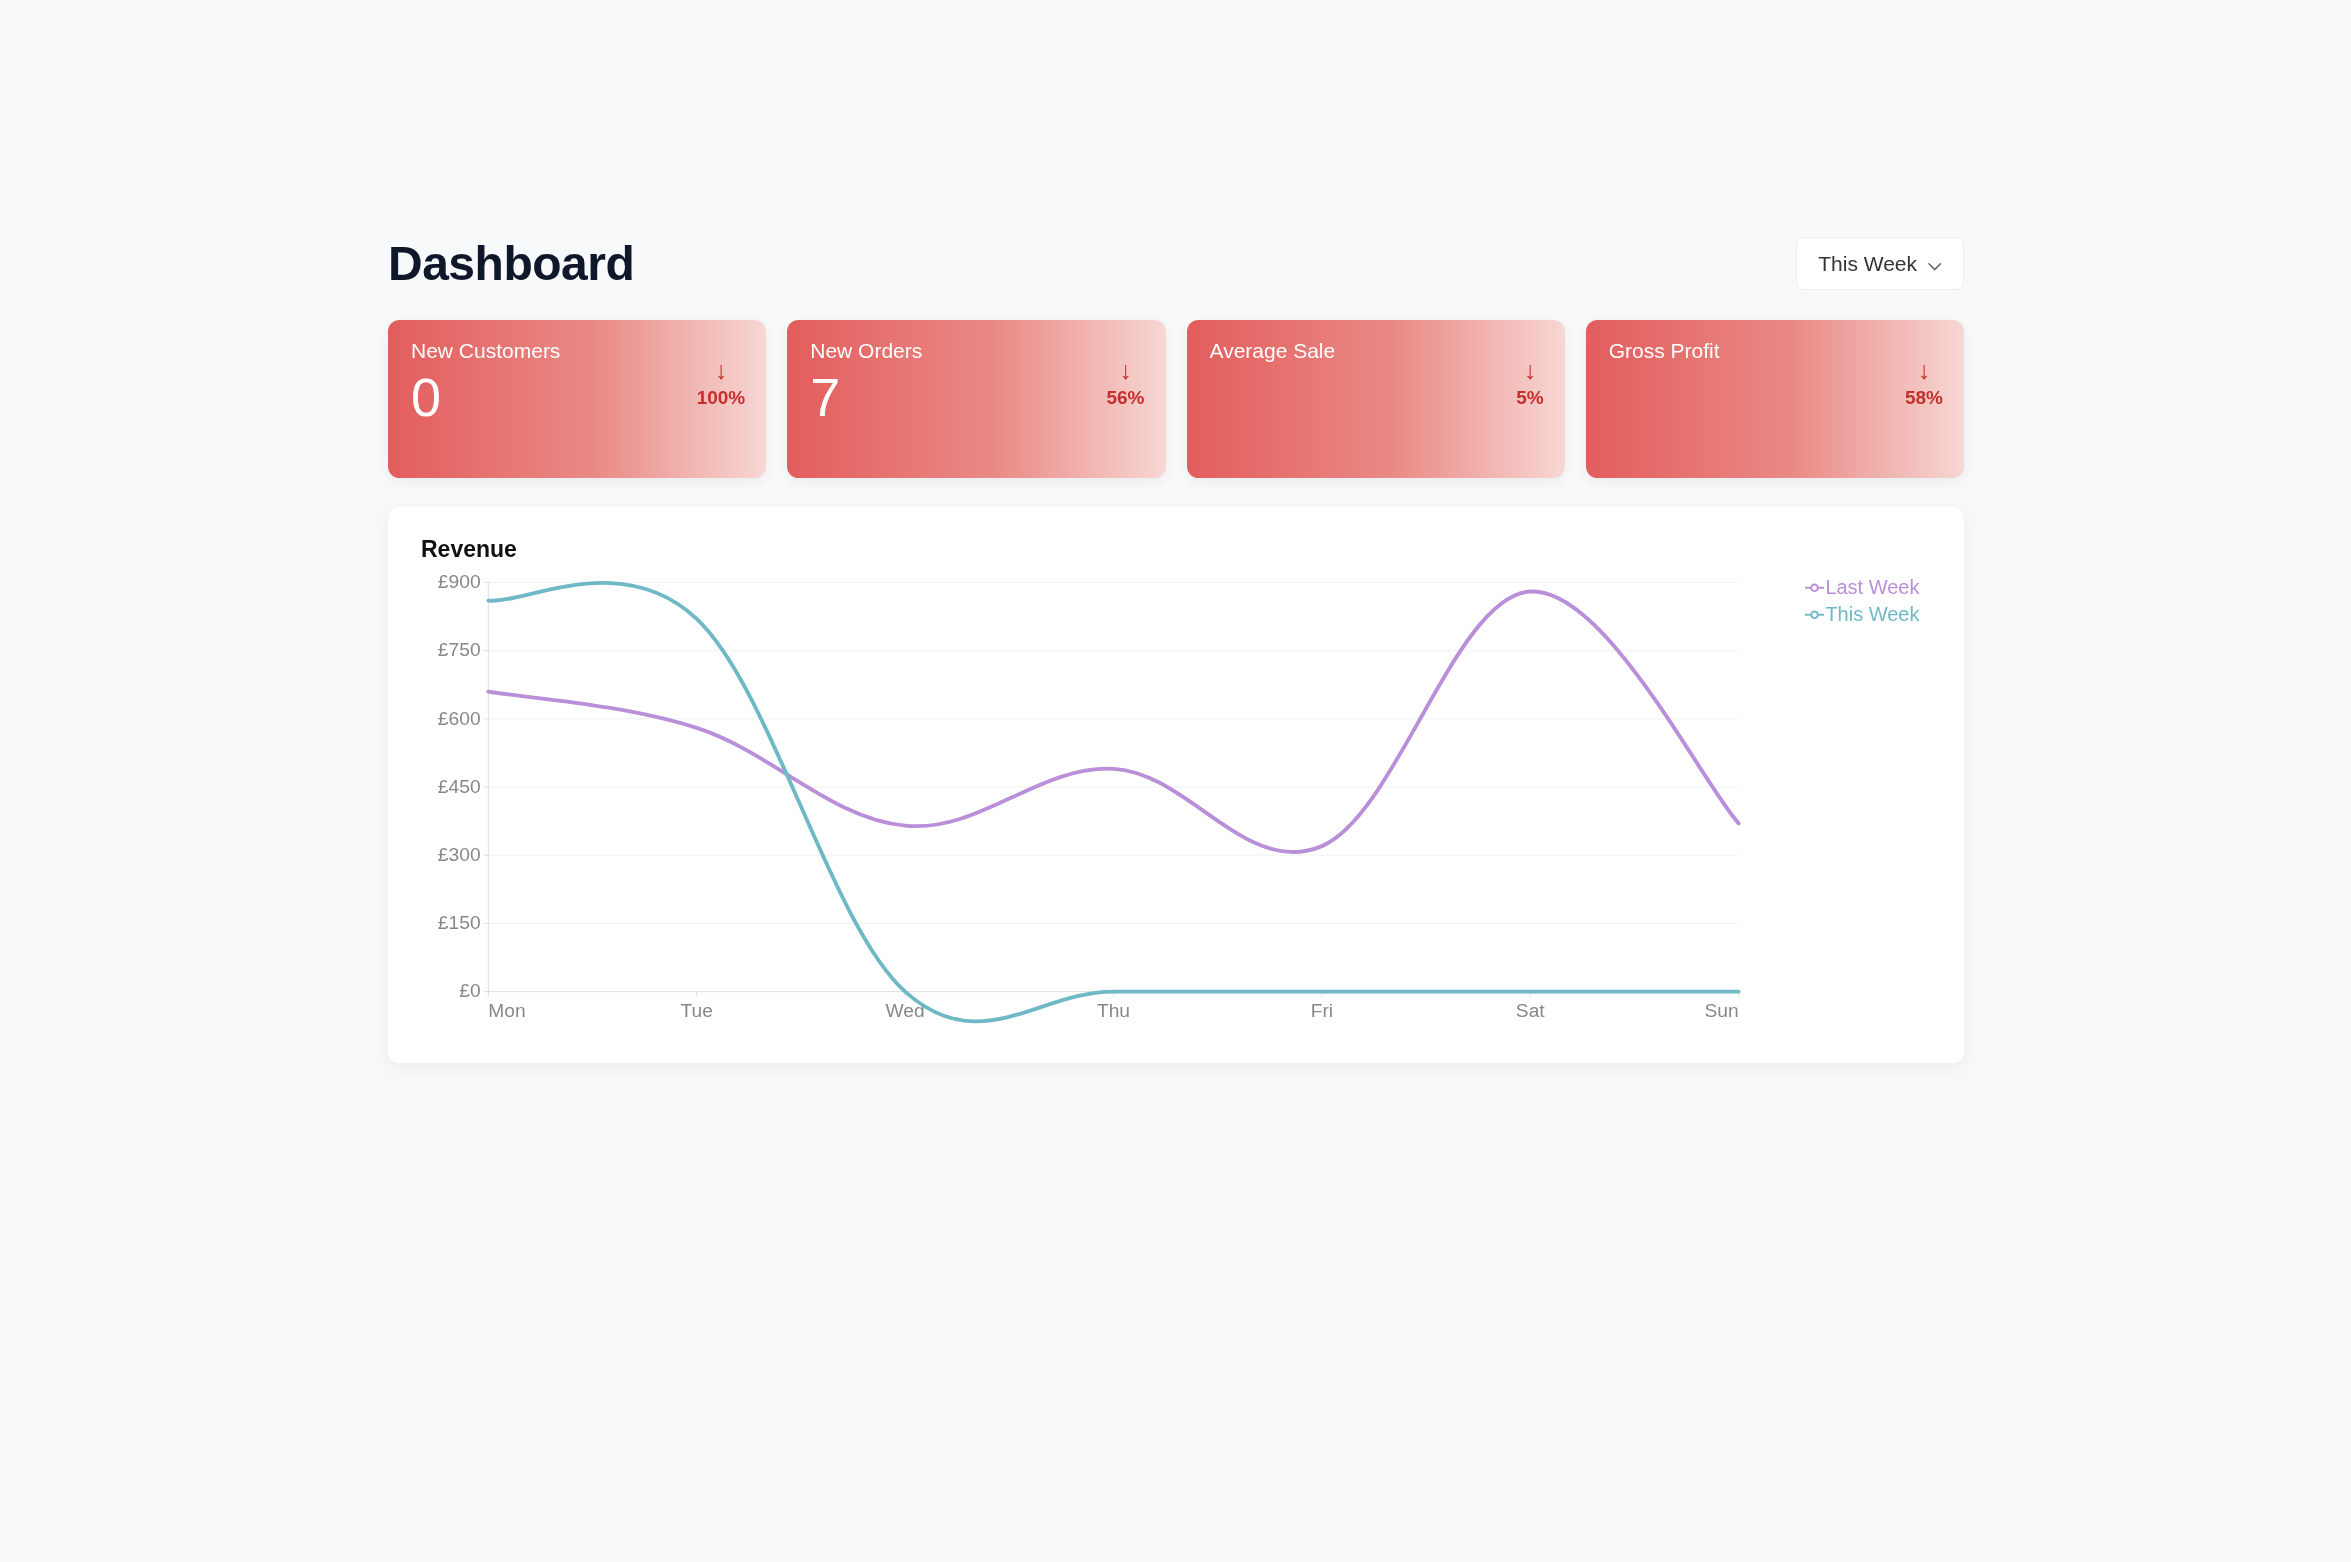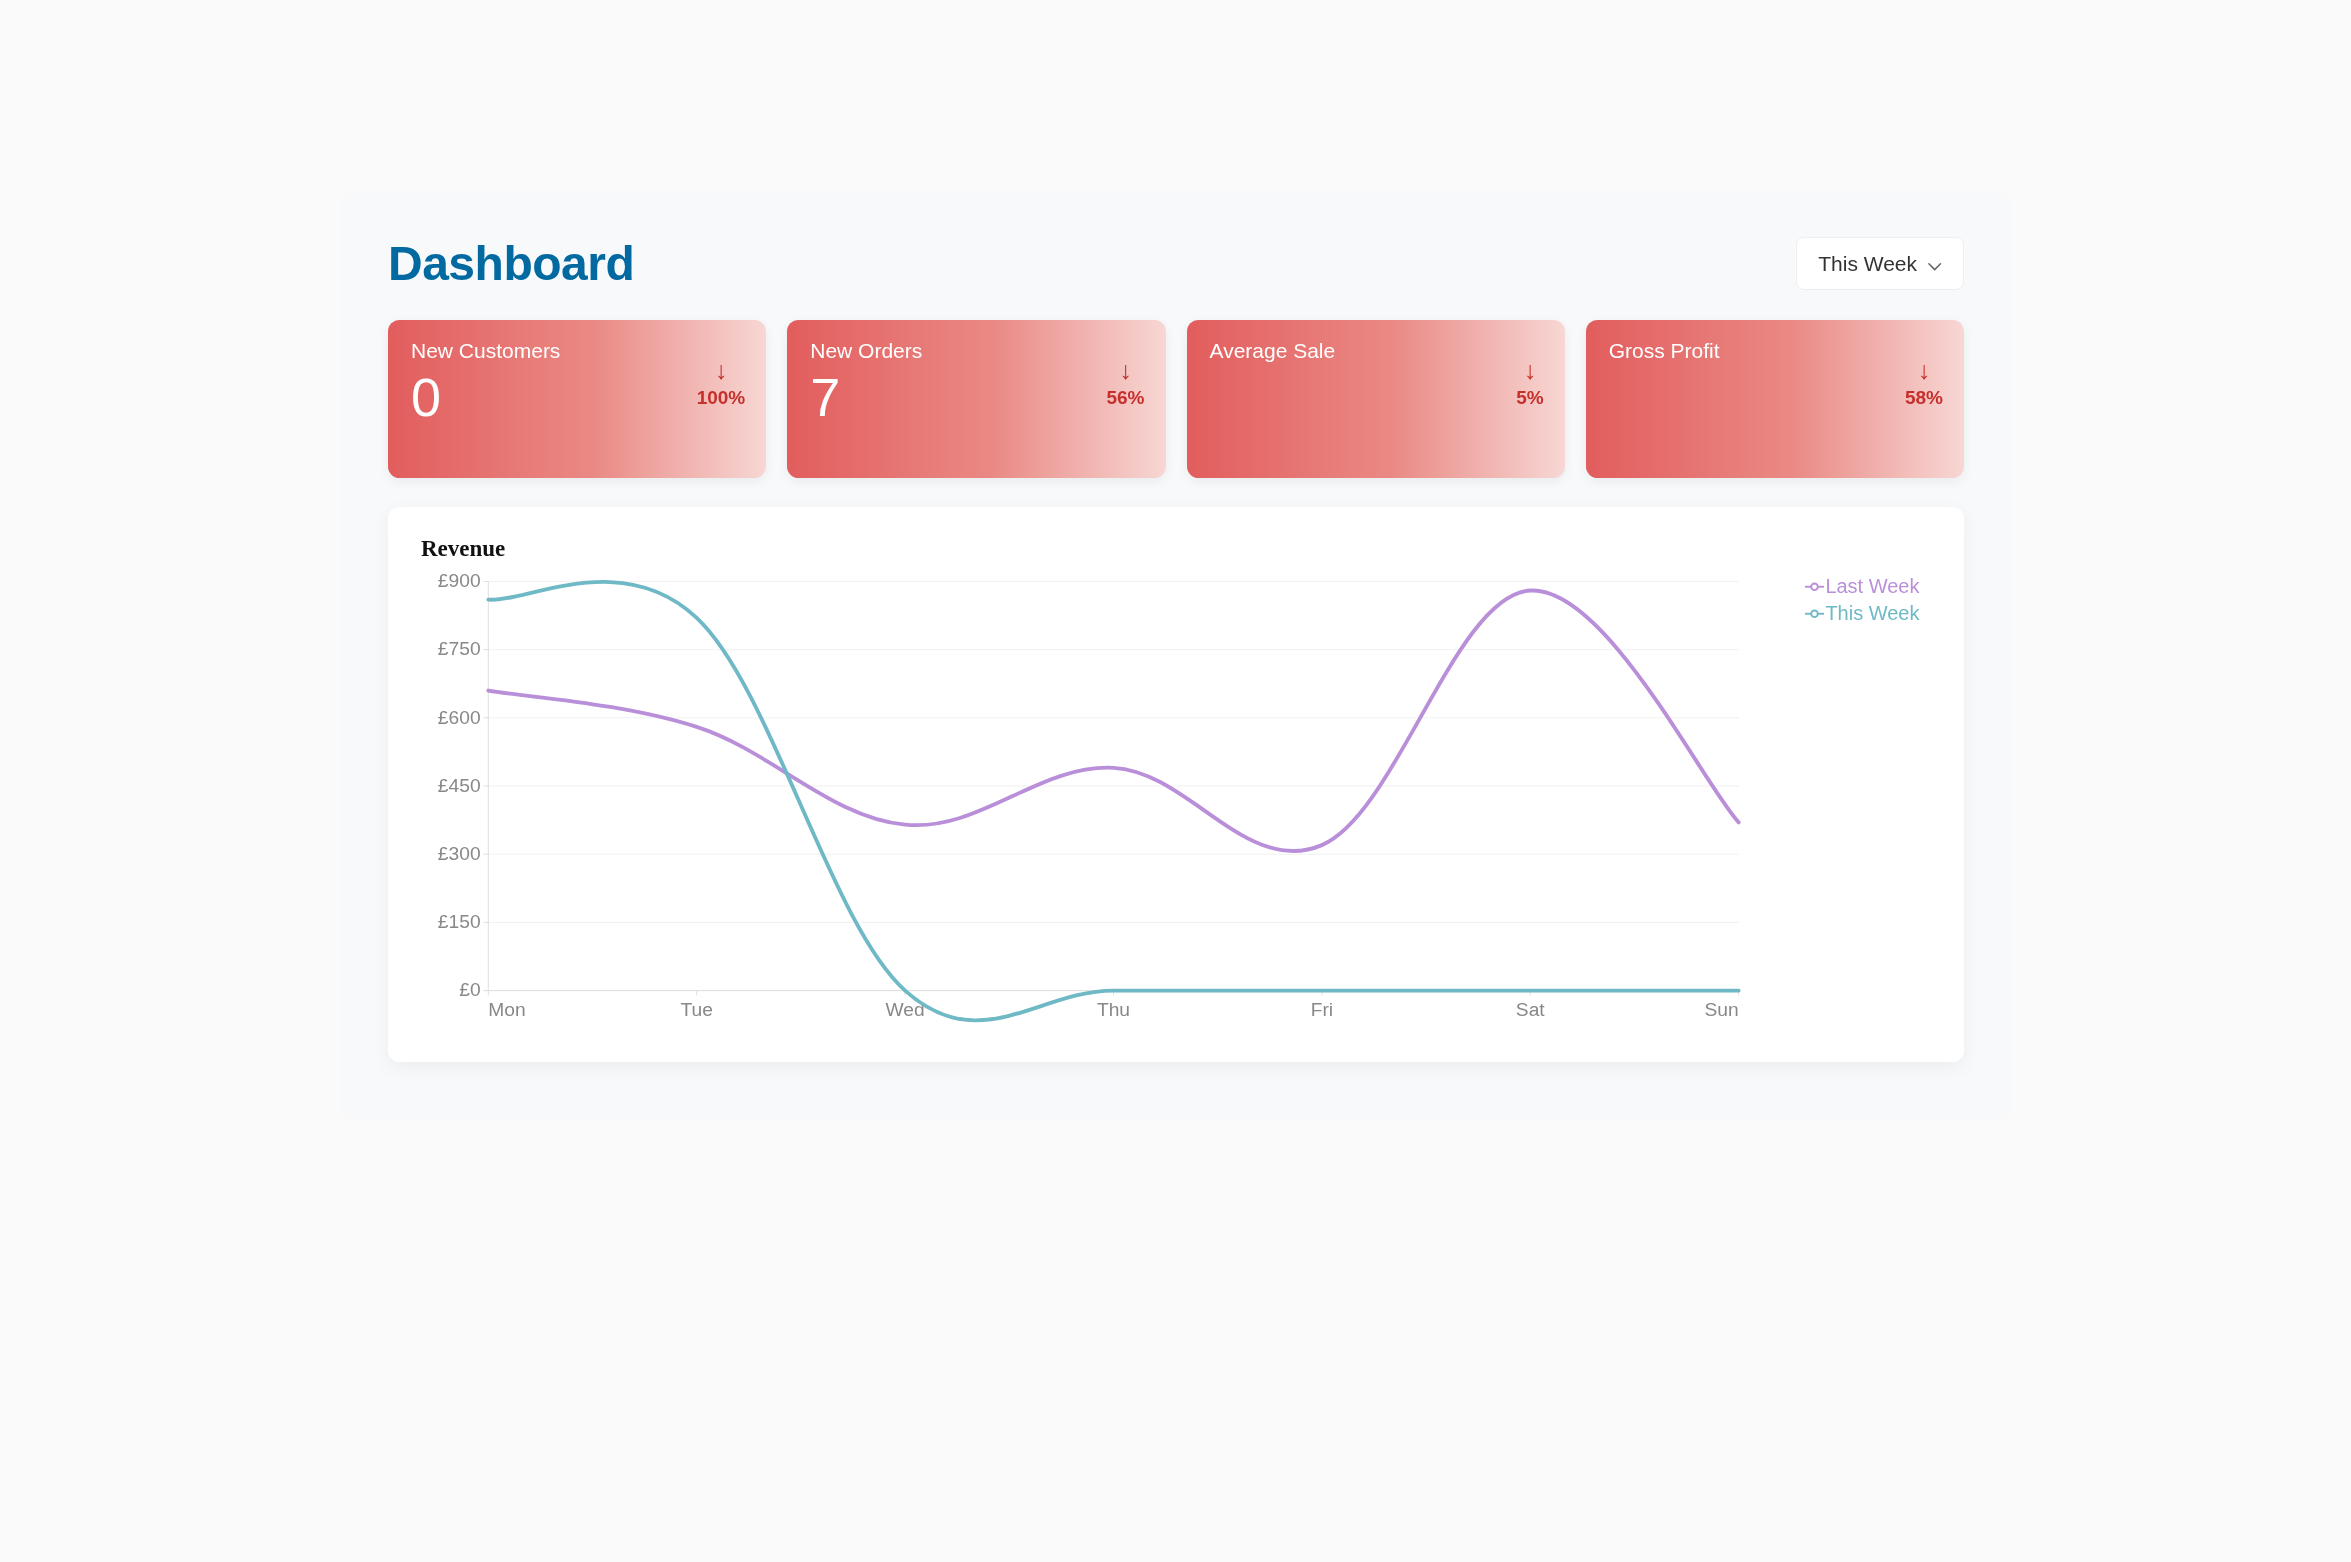--- a/index.html
+++ b/index.html
@@ -21,21 +21,21 @@
 }
 .header-row {
   display: flex;
   justify-content: space-between;
   align-items: center;
   margin-bottom: 29px;
 }
 .page-title {
   font-size: 48px;
   font-weight: 700;
-  color: #0369a1;
+  color: #0f172a;
   letter-spacing: -0.5px;
 }
 .dropdown {
   background: #fff;
   border: 1px solid #eee;
   border-radius: 7.7px;
   padding: 13.4px 21px;
   font-size: 21px;
   color: #333;
   display: flex;
@@ -94,21 +94,20 @@
   background: #fff;
   border-radius: 11.5px;
   padding: 29px 33px 33px 33px;
   box-shadow: 0 5.8px 19px rgba(0,0,0,0.05);
 }
 .chart-title {
   font-size: 23px;
   font-weight: 700;
   color: #111;
   margin-bottom: 5.8px;
-  font-family: Liberation Serif, serif;
 }
 .chart-wrap {
   position: relative;
   width: 100%;
 }
 svg.chart { width: 100%; height: 461px; display:block; }
 .axis-text { font-size: 20px; fill: #888; }
 .grid-line { stroke: #f0f0f0; stroke-width: 1; }
 .axis-line { stroke: #ddd; stroke-width: 1; }
 .legend {

